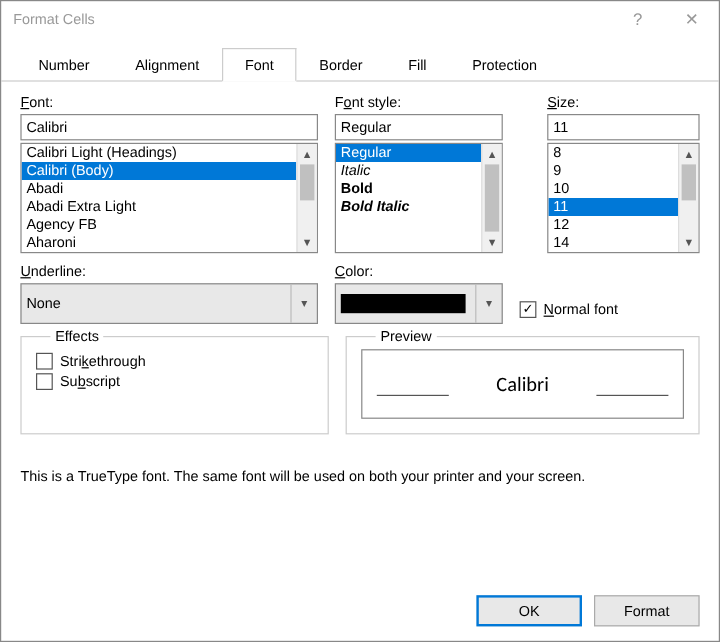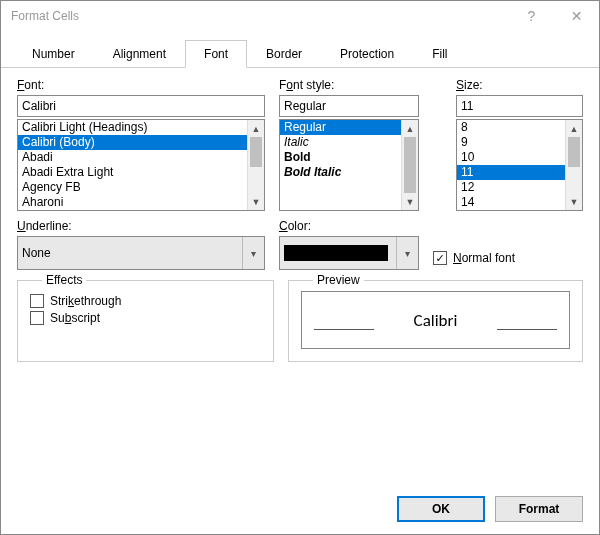--- a/index.html
+++ b/index.html
@@ -227,21 +227,20 @@
   }
   .btn {
     width: 88px;
     height: 26px;
     border: 1px solid #aaa;
     background: #e8e8e8;
     display: flex;
     align-items: center;
     justify-content: center;
     cursor: pointer;
-    font-weight: bold;
   }
   .btn.primary {
     border: 2px solid #0078d7;
   }
 </style>
 </head>
 <body>
 
 <div class="dialog">
 
@@ -251,22 +250,22 @@
     <div class="win-btn">
       <span>✕</span>
     </div>
   </div>
 
   <div class="tabs">
     <div class="tab">Number</div>
     <div class="tab">Alignment</div>
     <div class="tab active">Font</div>
     <div class="tab">Border</div>
+    <div class="tab">Fill</div>
     <div class="tab">Protection</div>
-    <div class="tab">Fill</div>
   </div>
 
   <div class="body">
 
     <div class="row1">
       <div class="col-font">
         <span class="lbl"><span style="text-decoration:underline">F</span>ont:</span>
         <input class="txt" value="Calibri" style="">
         <div class="listbox">
           <div class="items">
@@ -366,20 +365,21 @@
         </label>
       </div>
       <div class="fieldset col-preview">
         <span class="legend">Preview</span>
         <div class="preview-box">
           <span>Calibri</span>
         </div>
       </div>
     </div>
 
+    <div class="note">This is a TrueType font.  The same font will be used on both your printer and your screen.</div>
 
   </div>
 
   <div class="footer">
     <div class="btn primary">OK</div>
     <div class="btn">Format</div>
   </div>
 
 </div>
 

